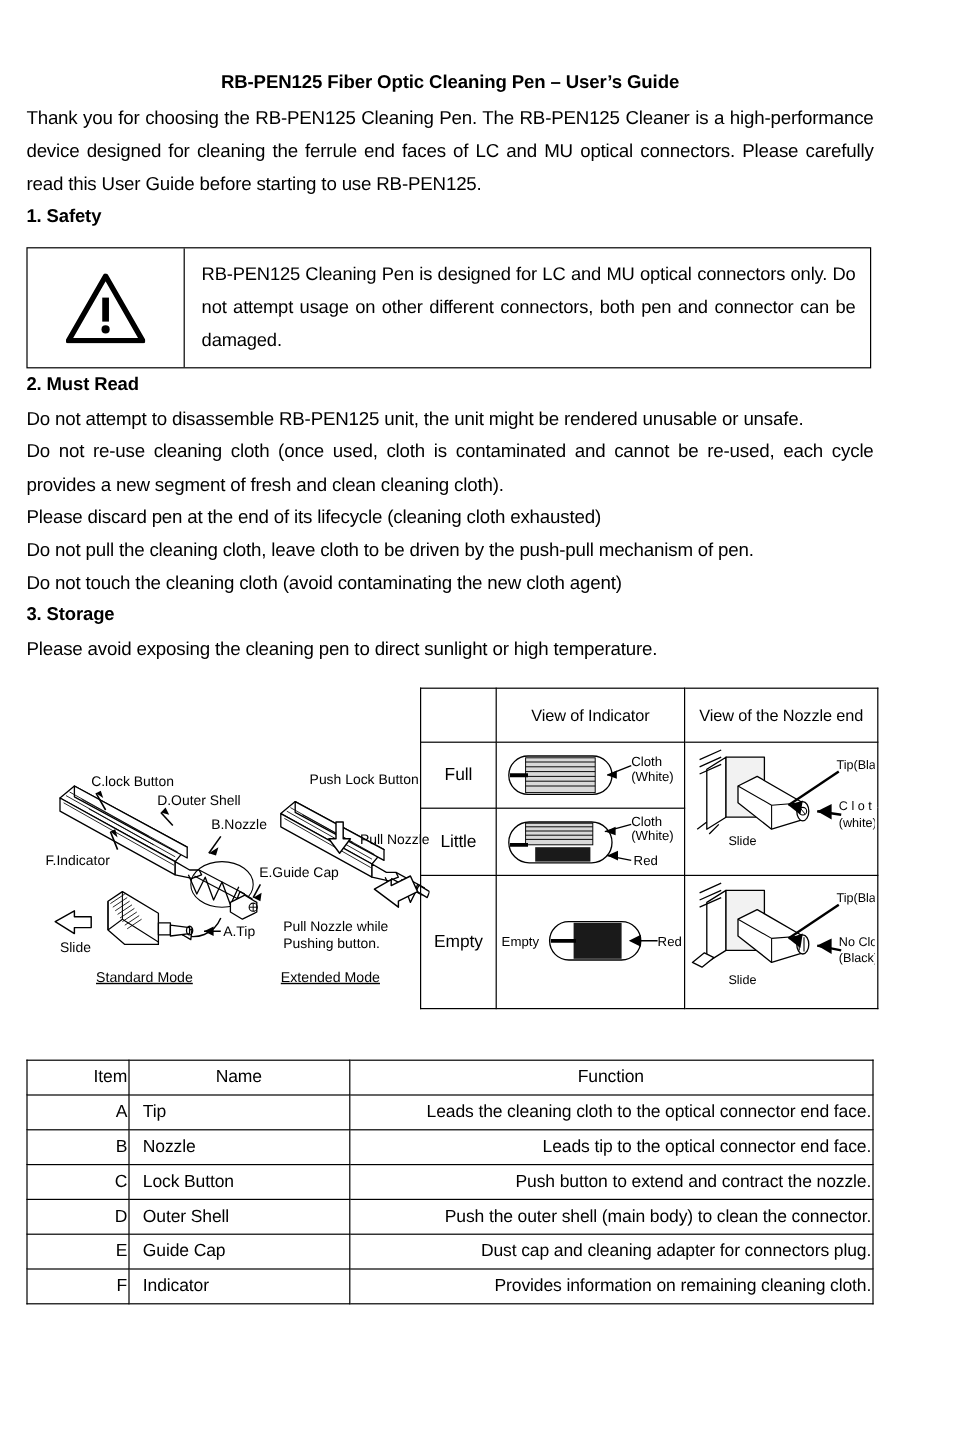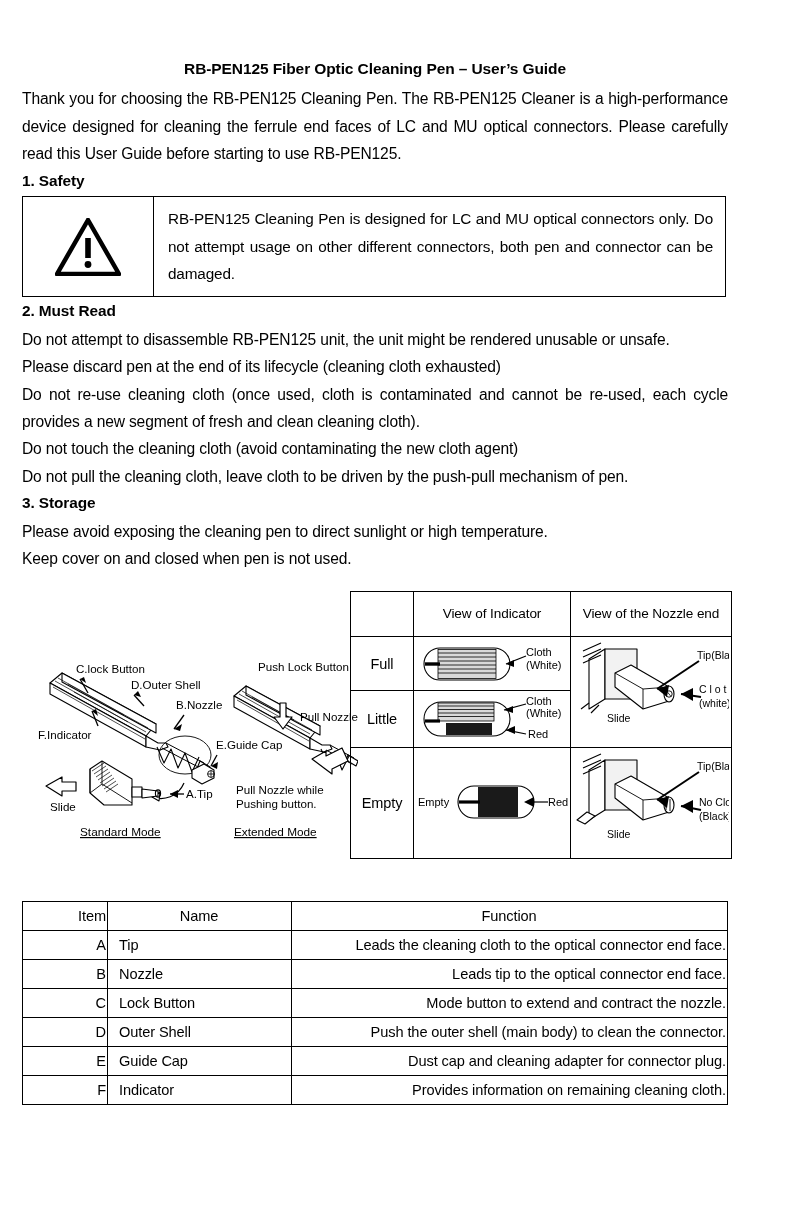--- a/index.html
+++ b/index.html
@@ -53,21 +53,21 @@
     margin: 1px 0 2px 0;
     line-height: 1.6;
     letter-spacing: -0.1px;
   }
 
   
   .safety-box {
     border: 1px solid #000;
     display: flex;
     width: 704px;
-    margin: 3px 0 2px 0;
+    margin: 13px 0 2px 0;
     box-sizing: border-box;
   }
   .safety-icon-cell {
     width: 131px;
     border-right: 1px solid #000;
     display: flex;
     align-items: center;
     justify-content: center;
     padding: 7px 0;
     box-sizing: border-box;
@@ -182,28 +182,27 @@
         <circle cx="33" cy="46.5" r="3.4" fill="#000"></circle>
       </svg>
     </div>
     <div class="safety-text-cell">
       <p>RB-PEN125 Cleaning Pen is designed for LC and MU optical connectors only. Do not attempt usage on other different connectors, both pen and connector can be damaged.</p>
     </div>
   </div>
 
   <div class="section-head">2. Must Read</div>
   <p class="body nojust">Do not attempt to disassemble RB-PEN125 unit, the unit might be rendered unusable or unsafe.</p>
+  <p class="body">Do not re-use cleaning cloth (once used, cloth is contaminated and cannot be re-used, each cycle provides a new segment of fresh and clean cleaning cloth).</p>
   <p class="body nojust">Please discard pen at the end of its lifecycle (cleaning cloth exhausted)</p>
-  <p class="body">Do not re-use cleaning cloth (once used, cloth is contaminated and cannot be re-used, each cycle provides a new segment of fresh and clean cleaning cloth).</p>
+  <p class="body nojust">Do not pull the cleaning cloth, leave cloth to be driven by the push-pull mechanism of pen.</p>
   <p class="body nojust">Do not touch the cleaning cloth (avoid contaminating the new cloth agent)</p>
-  <p class="body nojust">Do not pull the cleaning cloth, leave cloth to be driven by the push-pull mechanism of pen.</p>
 
   <div class="section-head">3.  Storage</div>
   <p class="body nojust">Please avoid exposing the cleaning pen to direct sunlight or high temperature.</p>
-  <p class="body nojust">Keep cover on and closed when pen is not used.</p>
 
 
   <div class="diagram-area">
 
     <div class="pen-figure">
       <svg width="330" height="190" viewBox="0 0 330 190" aria-hidden="true">
         <g stroke="#000" fill="none" stroke-width="1.1" stroke-linejoin="round">
 
           <path d="M22 32 L34 22 L128 73 L118 85 Z" fill="#fff"></path>
           <path d="M22 32 L22 43 L118 96 L118 85 Z" fill="#fff"></path>
@@ -455,31 +454,31 @@
         <td class="c-func">Leads the cleaning cloth to the optical connector end face.</td>
       </tr>
       <tr>
         <td class="c-item">B</td>
         <td class="c-name">Nozzle</td>
         <td class="c-func">Leads tip to the optical connector end face.</td>
       </tr>
       <tr>
         <td class="c-item">C</td>
         <td class="c-name">Lock Button</td>
-        <td class="c-func">Mode button to extend and contract the nozzle.</td>
+        <td class="c-func">Push button to extend and contract the nozzle.</td>
       </tr>
       <tr>
         <td class="c-item">D</td>
         <td class="c-name">Outer Shell</td>
         <td class="c-func">Push the outer shell (main body) to clean the connector.</td>
       </tr>
       <tr>
         <td class="c-item">E</td>
         <td class="c-name">Guide Cap</td>
-        <td class="c-func">Dust cap and cleaning adapter for connector plug.</td>
+        <td class="c-func">Dust cap and cleaning adapter for connectors plug.</td>
       </tr>
       <tr>
         <td class="c-item">F</td>
         <td class="c-name">Indicator</td>
         <td class="c-func">Provides information on remaining cleaning cloth.</td>
       </tr>
     </tbody>
   </table>
 
 </div>

